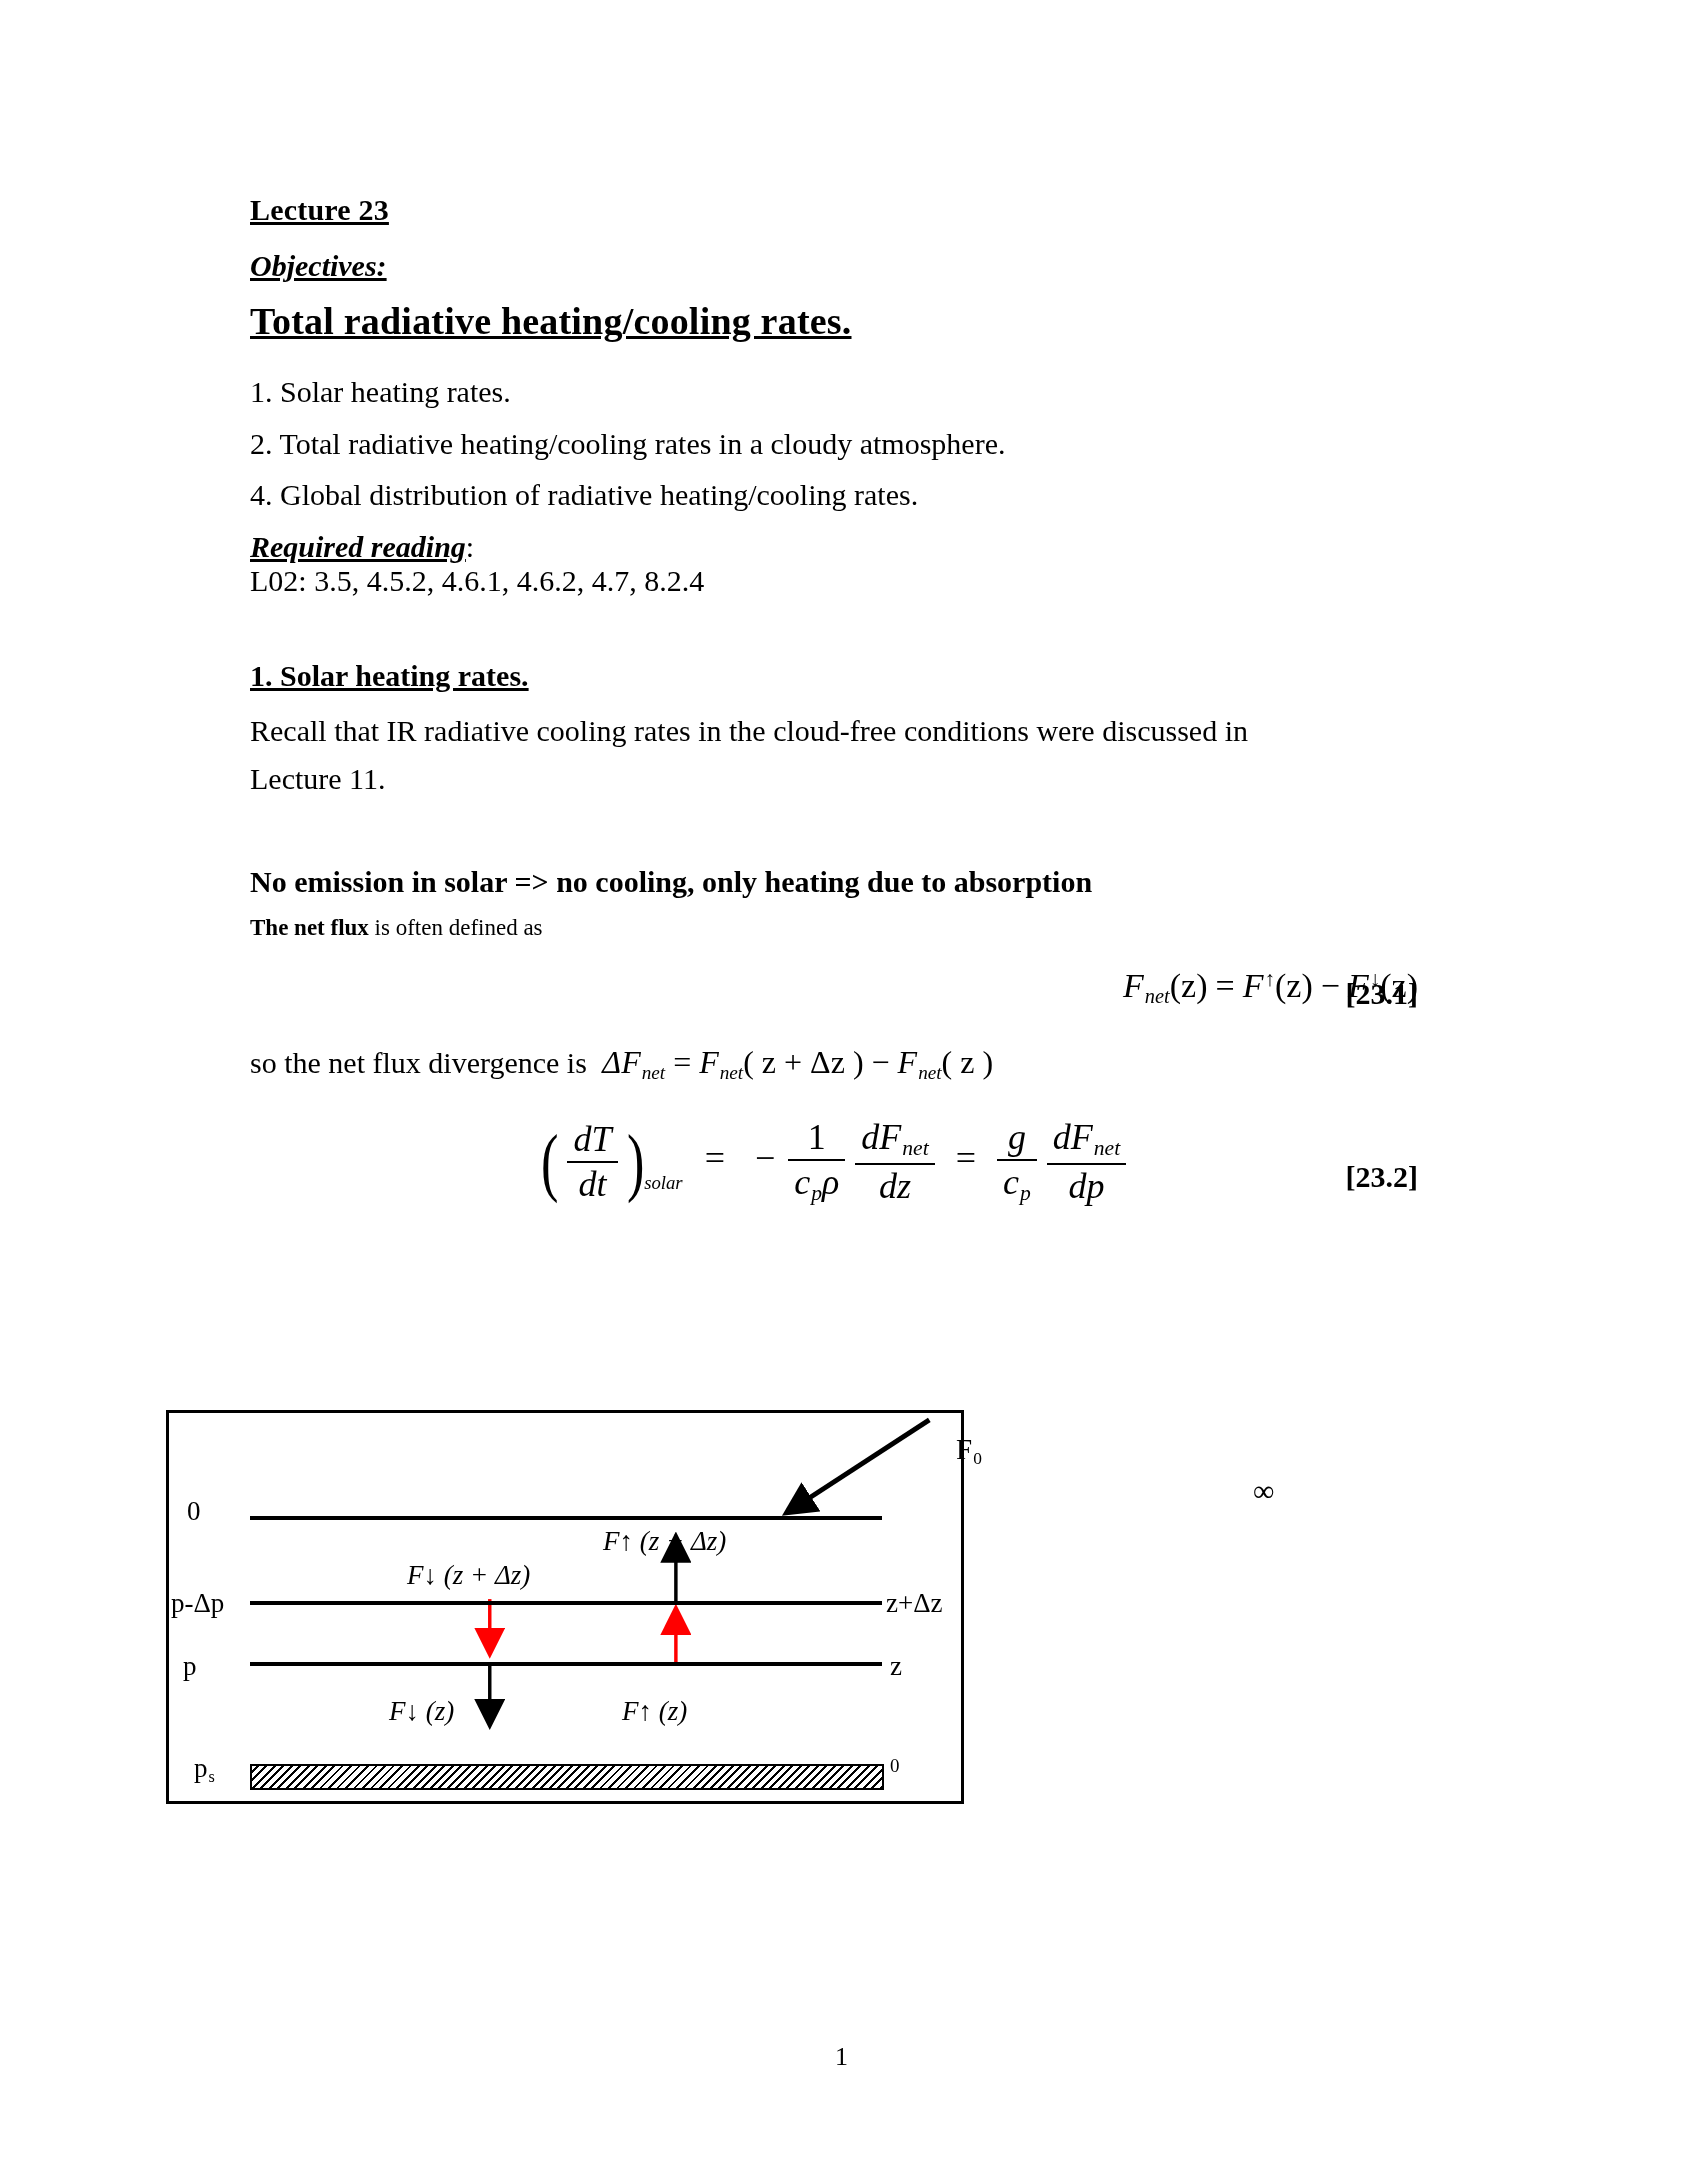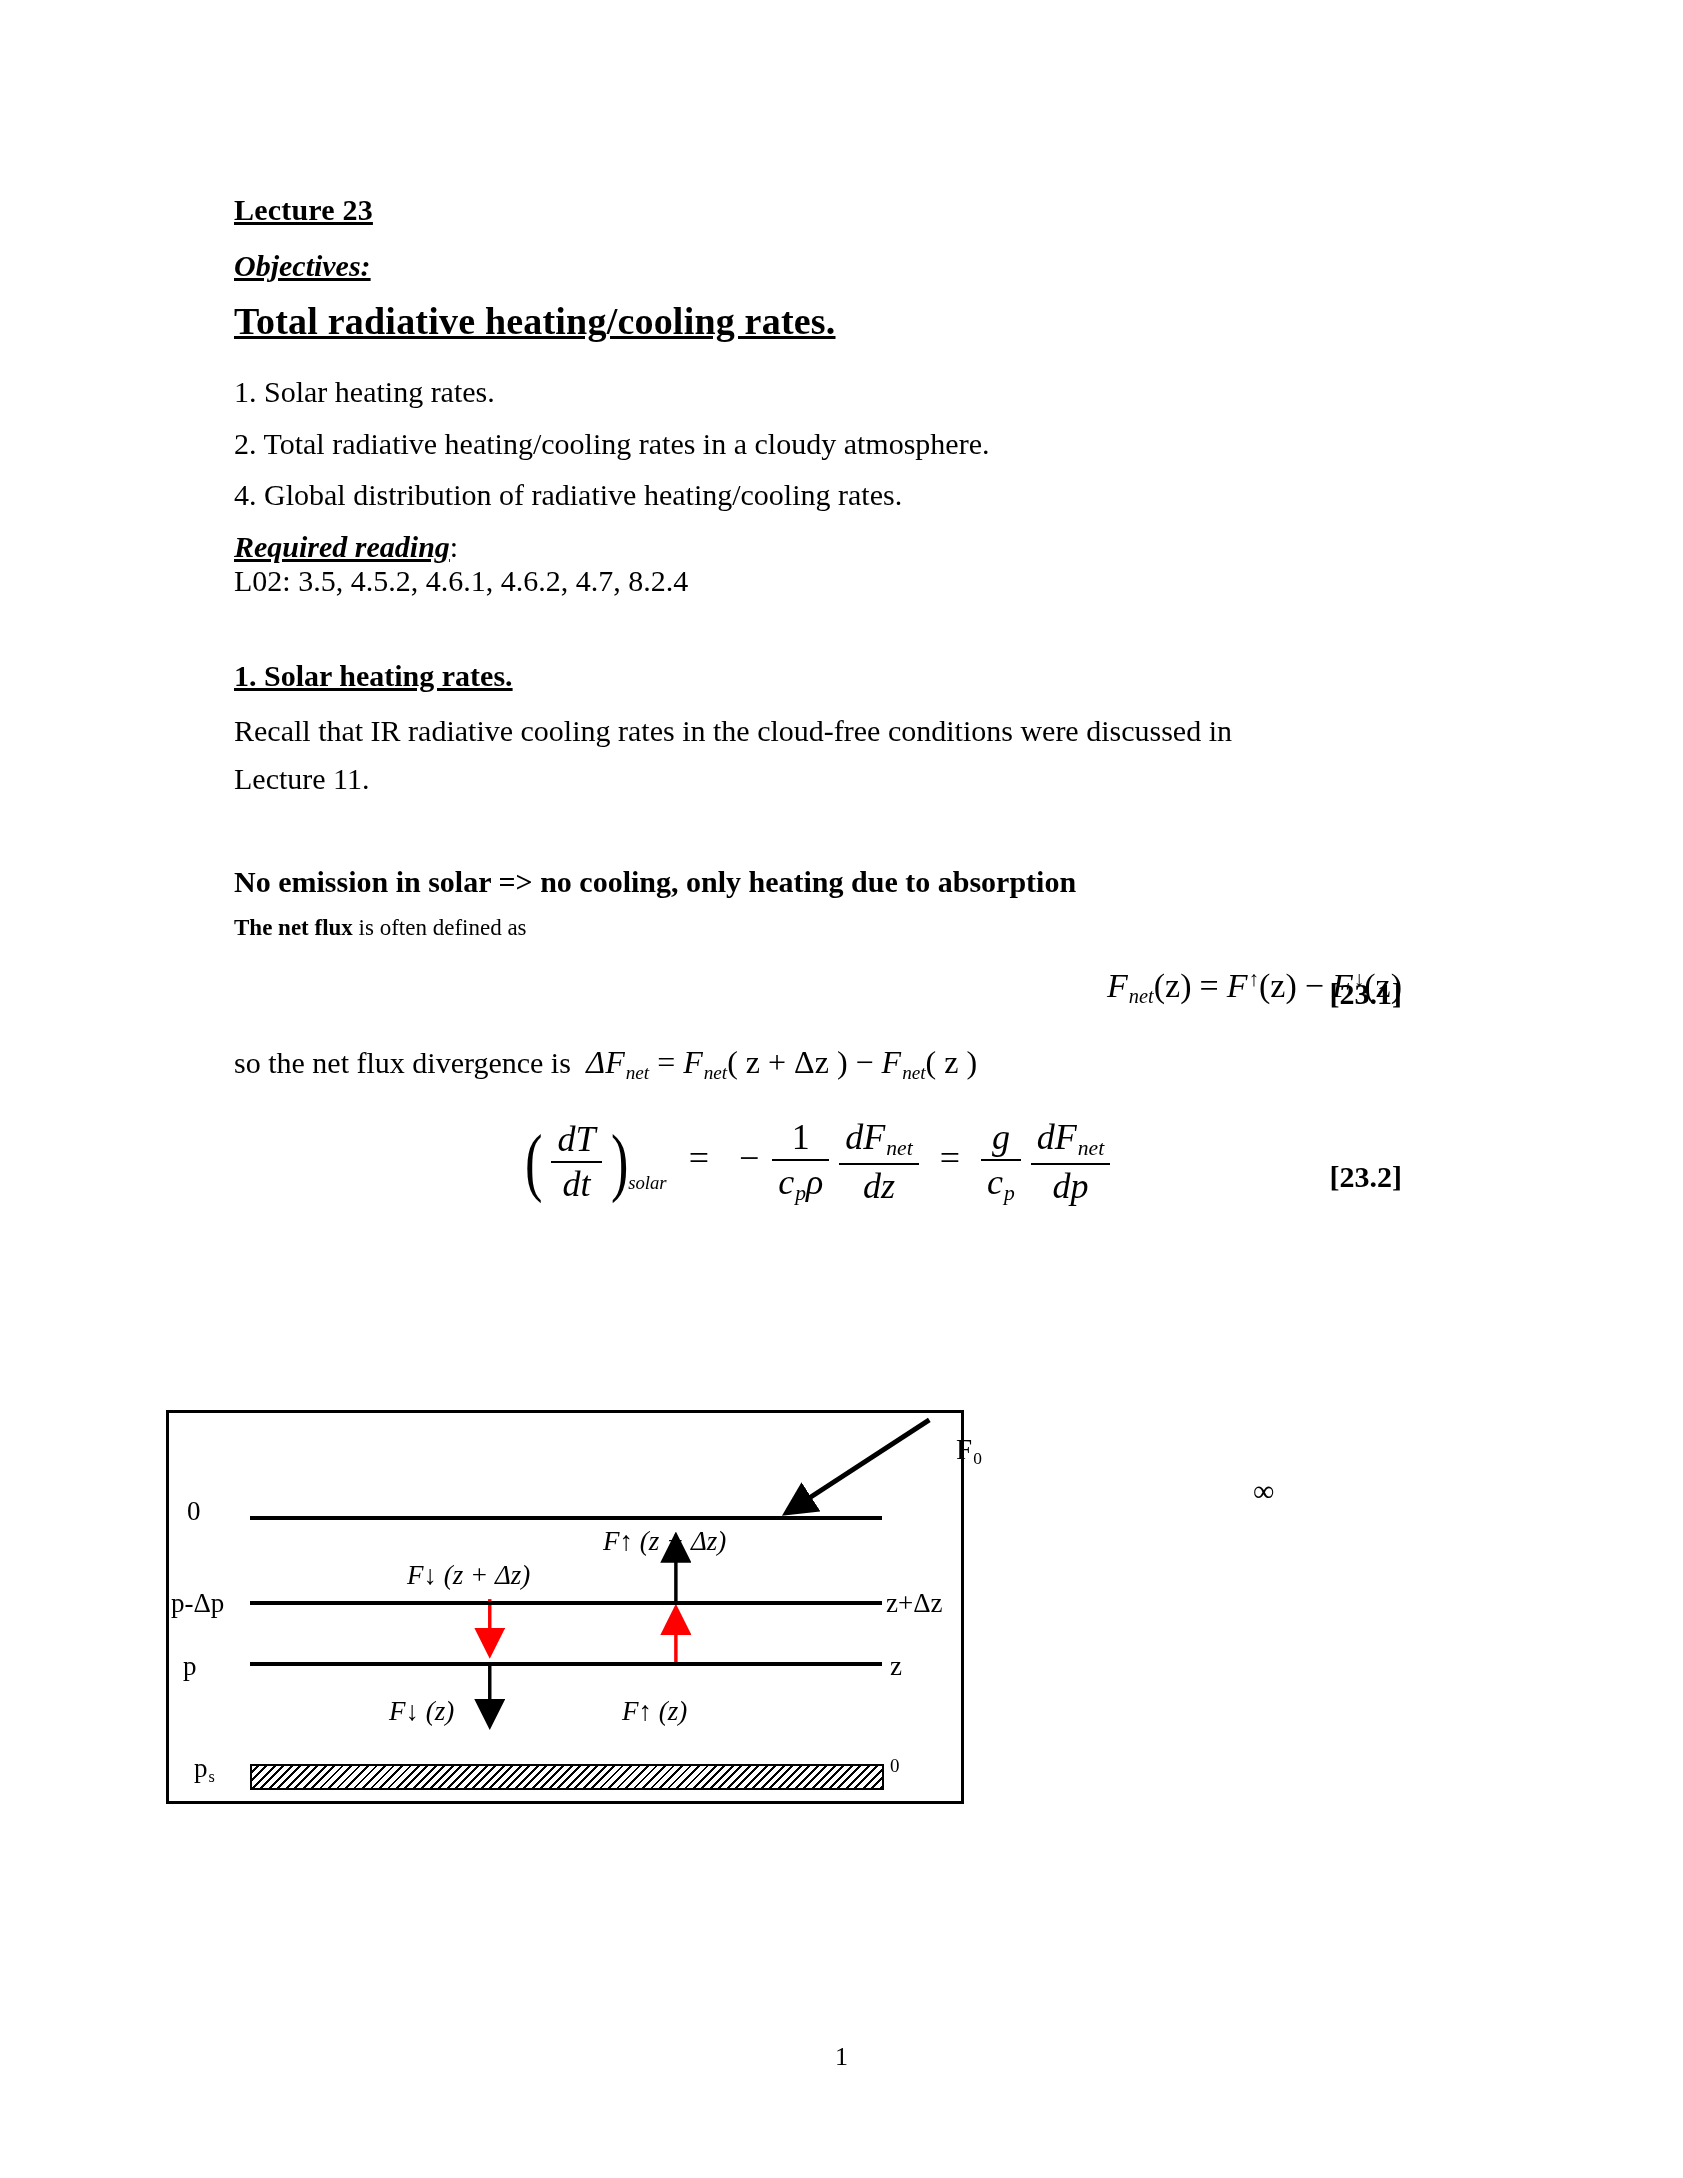--- a/index.html
+++ b/index.html
@@ -11,21 +11,21 @@
     position: relative;
     width: 1683px;
     height: 2178px;
     background: #ffffff;
     font-family: "Liberation Serif", "DejaVu Serif", serif;
     color: #000000;
     overflow: hidden;
   }
   .content {
     position: absolute;
-    left: 234px;
+    left: 250px;
     top: 193px;
     width: 1168px;
   }
 
   
   .h-lecture {
     font-size: 30px;
     font-weight: bold;
     text-decoration: underline;
     display: inline-block;

